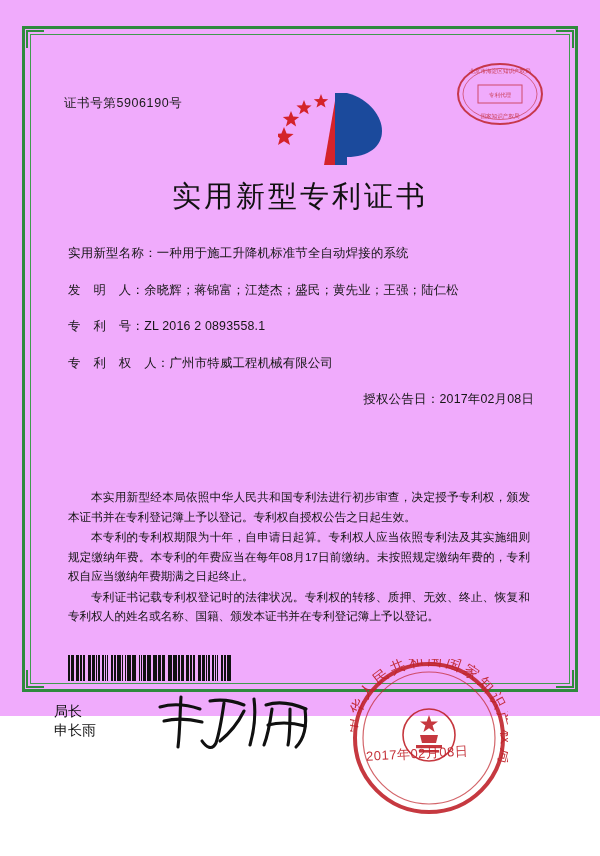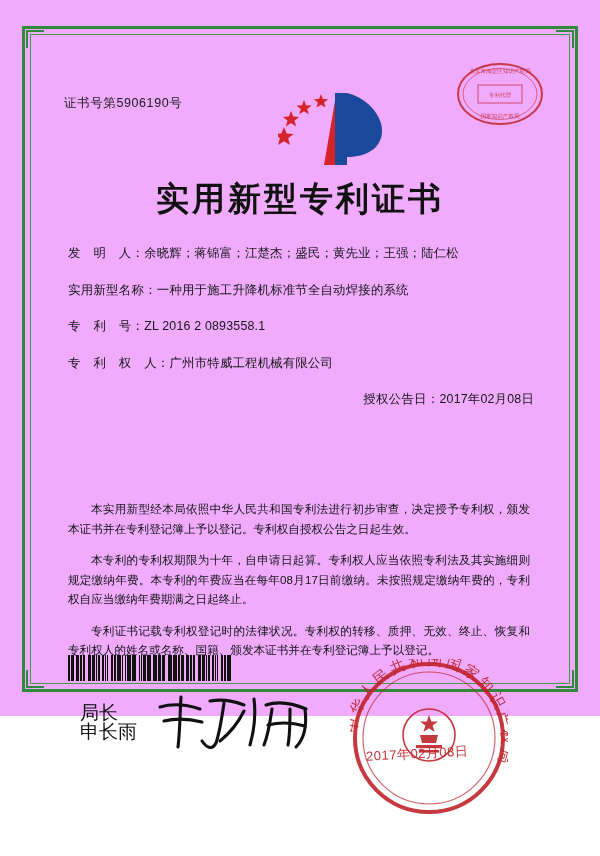--- a/index.html
+++ b/index.html
@@ -85,22 +85,22 @@
     width: 88px;
     height: 66px;
   }
 
   .title {
     position: absolute;
     left: 0;
     top: 122px;
     width: 500px;
     text-align: center;
-    font-size: 33px;
-    font-weight: bold;
+    font-size: 29px;
+    font-weight: normal;
     letter-spacing: 3px;
     color: #111;
     font-family: "DejaVu Sans", sans-serif;
   }
 
   .fields {
     position: absolute;
     left: 18px;
     top: 190px;
     width: 466px;
@@ -122,21 +122,21 @@
     left: 18px;
     top: 432px;
     width: 462px;
     font-size: 11.6px;
     color: #141414;
     line-height: 19.5px;
     text-align: justify;
     font-family: "Liberation Sans", sans-serif;
   }
   .paras p {
-    margin: 12px 0 1px 0;
+    margin: 0 0 1px 0;
     text-indent: 23px;
   }
 
   
   .barcode {
     position: absolute;
     left: 18px;
     top: 600px;
     width: 186px;
     height: 26px;
@@ -145,26 +145,26 @@
     display: inline-block;
     background: #111;
     height: 26px;
     margin-right: 1px;
     vertical-align: top;
   }
 
   
   .sig-block {
     position: absolute;
-    left: 30px;
+    left: 4px;
     top: 648px;
-    font-size: 19px;
+    font-size: 14px;
     color: #111;
     line-height: 19px;
-    font-family: Liberation Serif, serif;
+    font-family: Liberation Mono, monospace;
   }
   .sig-hand {
     position: absolute;
     left: 100px;
     top: 636px;
     width: 170px;
     height: 62px;
   }
 
   
@@ -241,24 +241,24 @@
           <text x="44" y="36" text-anchor="middle">专利代理</text>
           <text x="44" y="57" text-anchor="middle">国家知识产权局</text>
         </g>
       </svg>
     </div>
 
     <div class="title">实用新型专利证书</div>
 
     <div class="fields">
       <div class="field">
+        <span class="lbl">实用新型名称：</span><span class="val">一种用于施工升降机标准节全自动焊接的系统</span>
+      </div>
+      <div class="field">
         <span class="lbl">发　明　人：</span><span class="val">余晓辉；蒋锦富；江楚杰；盛民；黄先业；王强；陆仁松</span>
-      </div>
-      <div class="field">
-        <span class="lbl">实用新型名称：</span><span class="val">一种用于施工升降机标准节全自动焊接的系统</span>
       </div>
       <div class="field">
         <span class="lbl">专　利　号：</span><span class="val">ZL 2016 2 0893558.1</span>
       </div>
       <div class="field">
         <span class="lbl">专　利　权　人：</span><span class="val">广州市特威工程机械有限公司</span>
       </div>
       <div class="field tight">
         <span class="lbl">授权公告日：</span><span class="val">2017年02月08日</span>
       </div>

